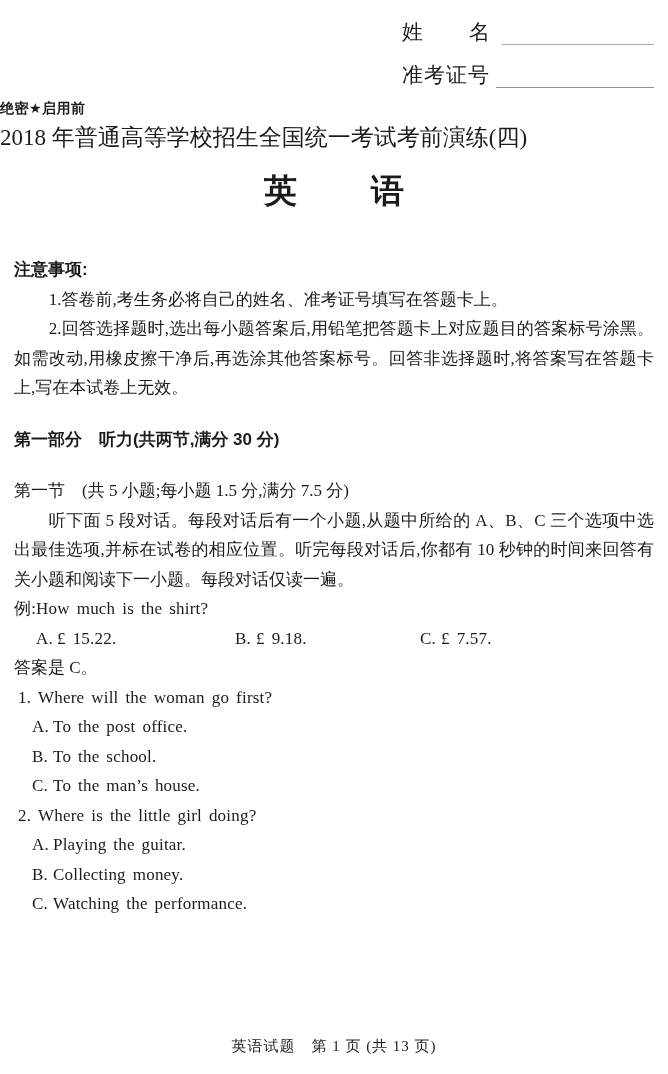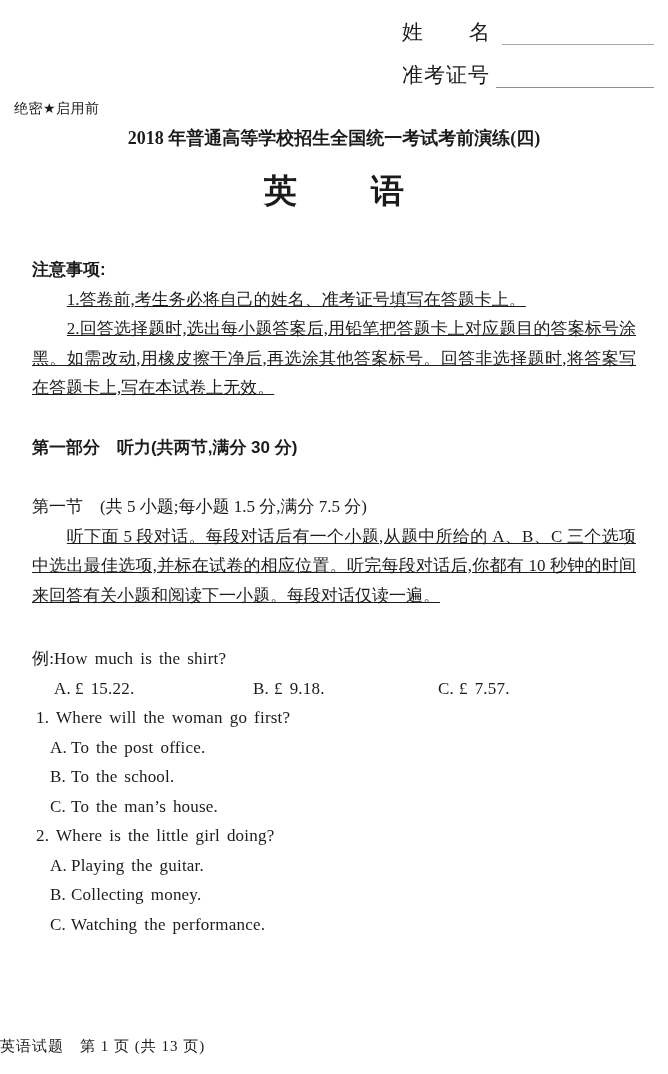--- a/index.html
+++ b/index.html
@@ -16,55 +16,55 @@
   }
   
   .header{position:relative;height:255px;}
   .name-block{position:absolute;left:402px;top:2px;width:252px;}
   .field-row{display:flex;align-items:flex-end;height:43px;font-size:21px;line-height:26px;}
   .label-name{display:flex;justify-content:space-between;width:88px;}
   .label-adm{letter-spacing:1px;white-space:nowrap;font-family:Liberation Serif, serif;}
   .field-line{flex:1 1 auto;border-bottom:1.5px solid #a9a9a9;margin-left:12px;}
   .field-line.darker{border-bottom-color:#8e8e8e;margin-left:6px;}
   .secret{
-    position:absolute;left:14px;top:99px;
+    position:absolute;left:0;top:99px;
     font-family:"Liberation Sans","DejaVu Sans",sans-serif;
-    font-weight:normal;font-size:14px;line-height:18px;letter-spacing:0.5px;
+    font-weight:bold;font-size:14px;line-height:18px;letter-spacing:0.5px;
   }
   .exam-title{
     position:absolute;top:122px;left:0;right:0;
-    text-align:center;font-weight:bold;font-size:18px;line-height:32px;
+    font-weight:normal;font-size:23px;line-height:32px;
   }
   .subject{
     position:absolute;top:170px;left:0;right:0;
     display:flex;justify-content:center;gap:74px;
     font-size:33px;font-weight:bold;line-height:42px;
   }
   
-  .content{padding:0 32px;}
-  .content p{margin:0;text-indent:2.05em;text-align:justify;text-decoration:underline;}
+  .content{padding:0 14px;}
+  .content p{margin:0;text-indent:2.05em;text-align:justify;}
   .hei{font-family:"Liberation Sans","DejaVu Sans",sans-serif;font-weight:bold;}
-  .mt-block{margin-top:30px;}
-  .mt-example{margin-top:34px;}
+  .mt-block{margin-top:22px;}
+  .mt-example{}
   .en{word-spacing:2.5px;letter-spacing:0.2px;}
   
   .ex-options{display:flex;padding-left:22px;}
   .ex-opt{display:flex;white-space:nowrap;}
   .ex-opt-a{width:199px;}
   .ex-opt-b{width:185px;}
   .opt-label{flex:none;min-width:21px;display:inline-block;}
   
   .q-head{display:flex;}
   .q-num{flex:none;width:20px;margin-left:4px;}
   .q-opt{display:flex;padding-left:18px;}
   .q-opt .opt-label{width:21px;}
   
   .footer{
     position:absolute;left:0;right:0;top:1036px;
-    text-align:left;font-size:15px;line-height:20px;letter-spacing:1px;
+    text-align:center;font-size:15px;line-height:20px;letter-spacing:1px;
   }
 </style>
 </head>
 <body>
 
 <div class="page">
 
   <div class="header">
 
     <div class="name-block">
@@ -112,20 +112,21 @@
         </span>
         <span class="ex-opt ex-opt-b">
           <span class="opt-label">B.</span>
           <span>£ 9.18.</span>
         </span>
         <span class="ex-opt">
           <span class="opt-label">C.</span>
           <span>£ 7.57.</span>
         </span>
       </div>
+      <div>答案是 C。</div>
     </div>
 
     <div>
       <div class="q-head en">
         <span class="q-num">1.</span>
         <span>Where will the woman go first?</span>
       </div>
       <div class="q-opt en">
         <span class="opt-label">A.</span>
         <span>To the post office.</span>

